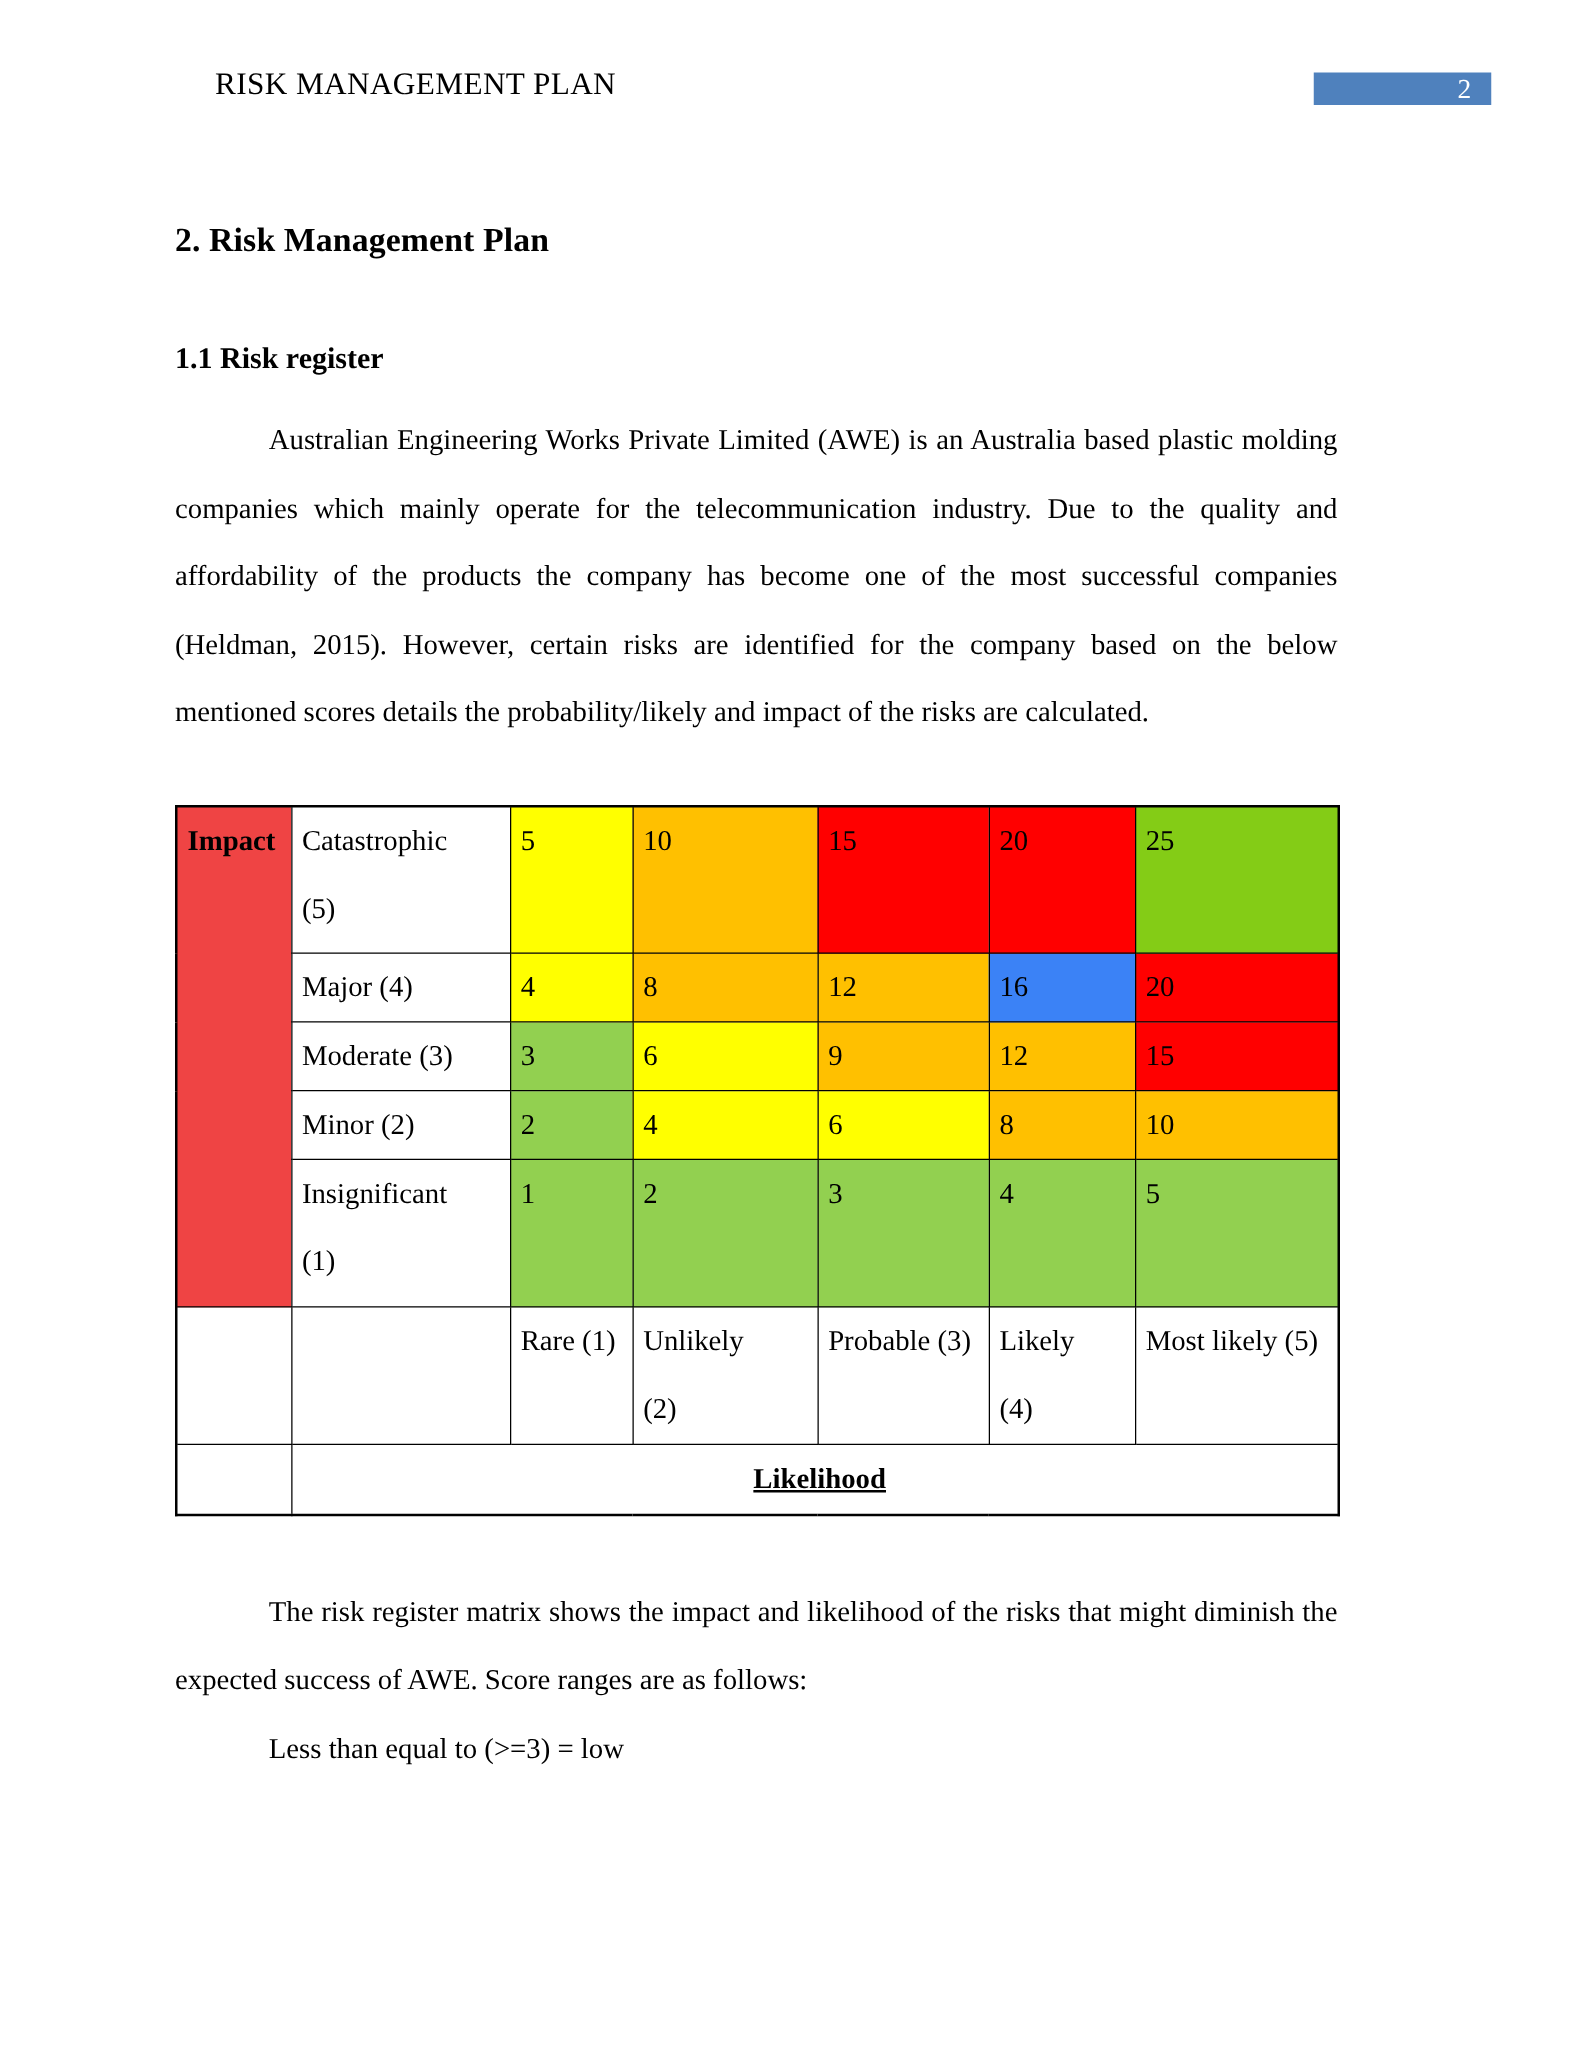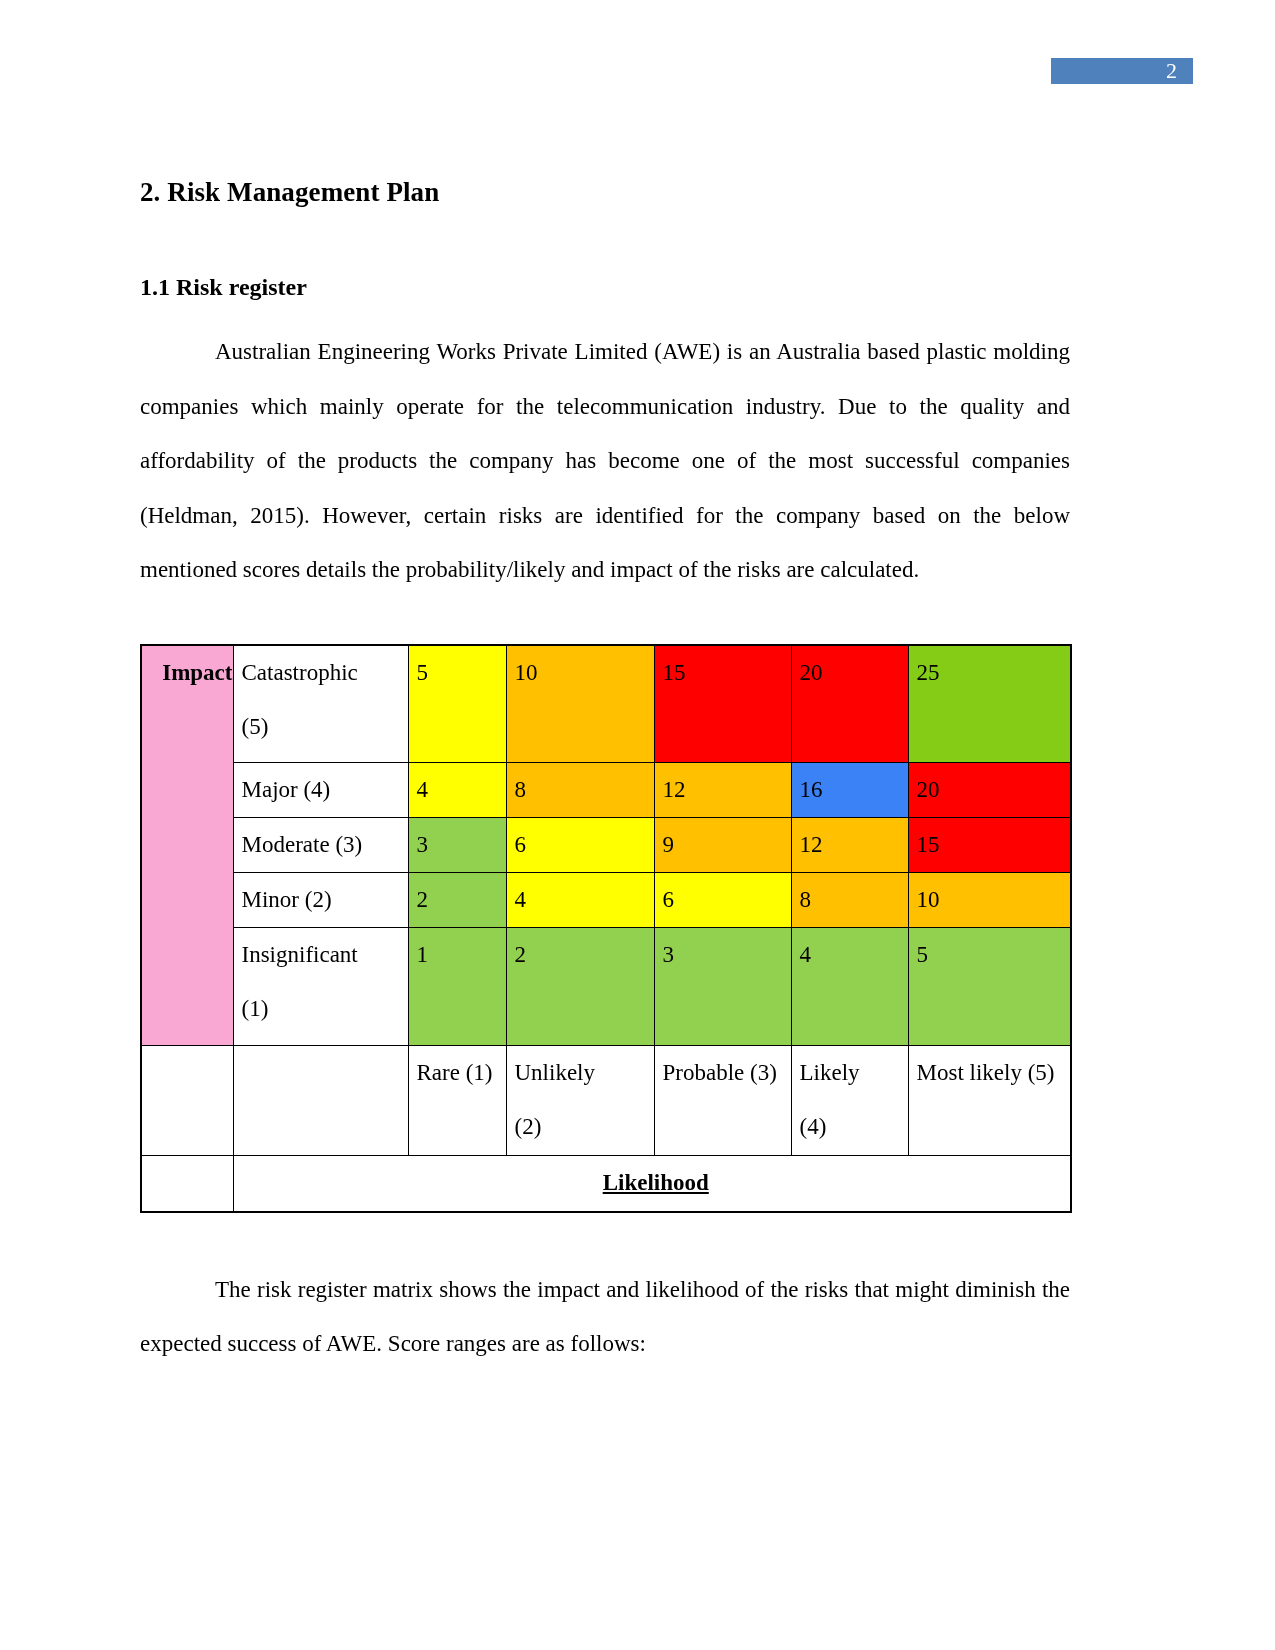--- a/index.html
+++ b/index.html
@@ -121,23 +121,23 @@
   col.c-level    { width: 175px; }
   col.c-l1       { width: 98px; }
   col.c-l2       { width: 148px; }
   col.c-l3       { width: 137px; }
   col.c-l4       { width: 117px; }
   col.c-l5       { width: 163px; }
 
   td.impact-label {
     font-weight: bold;
     vertical-align: middle;
-    text-align: right;
+    text-align: left;
     padding: 0;
-    background: #f9a8d4;
+    background: #ef4444;
   }
   td.level-label {
     background: #ffffff;
   }
   td.score {
     color: #000000;
   }
   td.likely-head {
     background: #ffffff;
     vertical-align: top;
@@ -158,20 +158,21 @@
   .row-short td { height: 55px; }
   .row-head td { height: 110px; }
   .row-footer td { height: 56px; }
 </style>
 </head>
 <body>
 
 <div class="page">
 
   <div class="header">
+    <div class="header-title">RISK MANAGEMENT PLAN</div>
     <div class="page-number-badge" style="background-color: rgb(79, 129, 189);">
       <span class="num">2</span>
     </div>
   </div>
 
   <div class="content">
 
     <h1 class="doc-h1">2. Risk Management Plan</h1>
 
     <h2 class="doc-h2">1.1 Risk register</h2>
@@ -243,15 +244,16 @@
           <tr class="row-footer">
             <td class="corner-blank"></td>
             <td class="likelihood-footer" colspan="6">Likelihood</td>
           </tr>
         </tbody>
       </table>
     </div>
 
     <p class="body-para" style="margin-top:50px">The risk register matrix shows the impact and likelihood of the risks that might diminish the expected success of AWE. Score ranges are as follows:</p>
 
+    <p class="plain-line">Less than equal to (&gt;=3) = low</p>
 
   </div>
 </div>
 
 </body></html>

